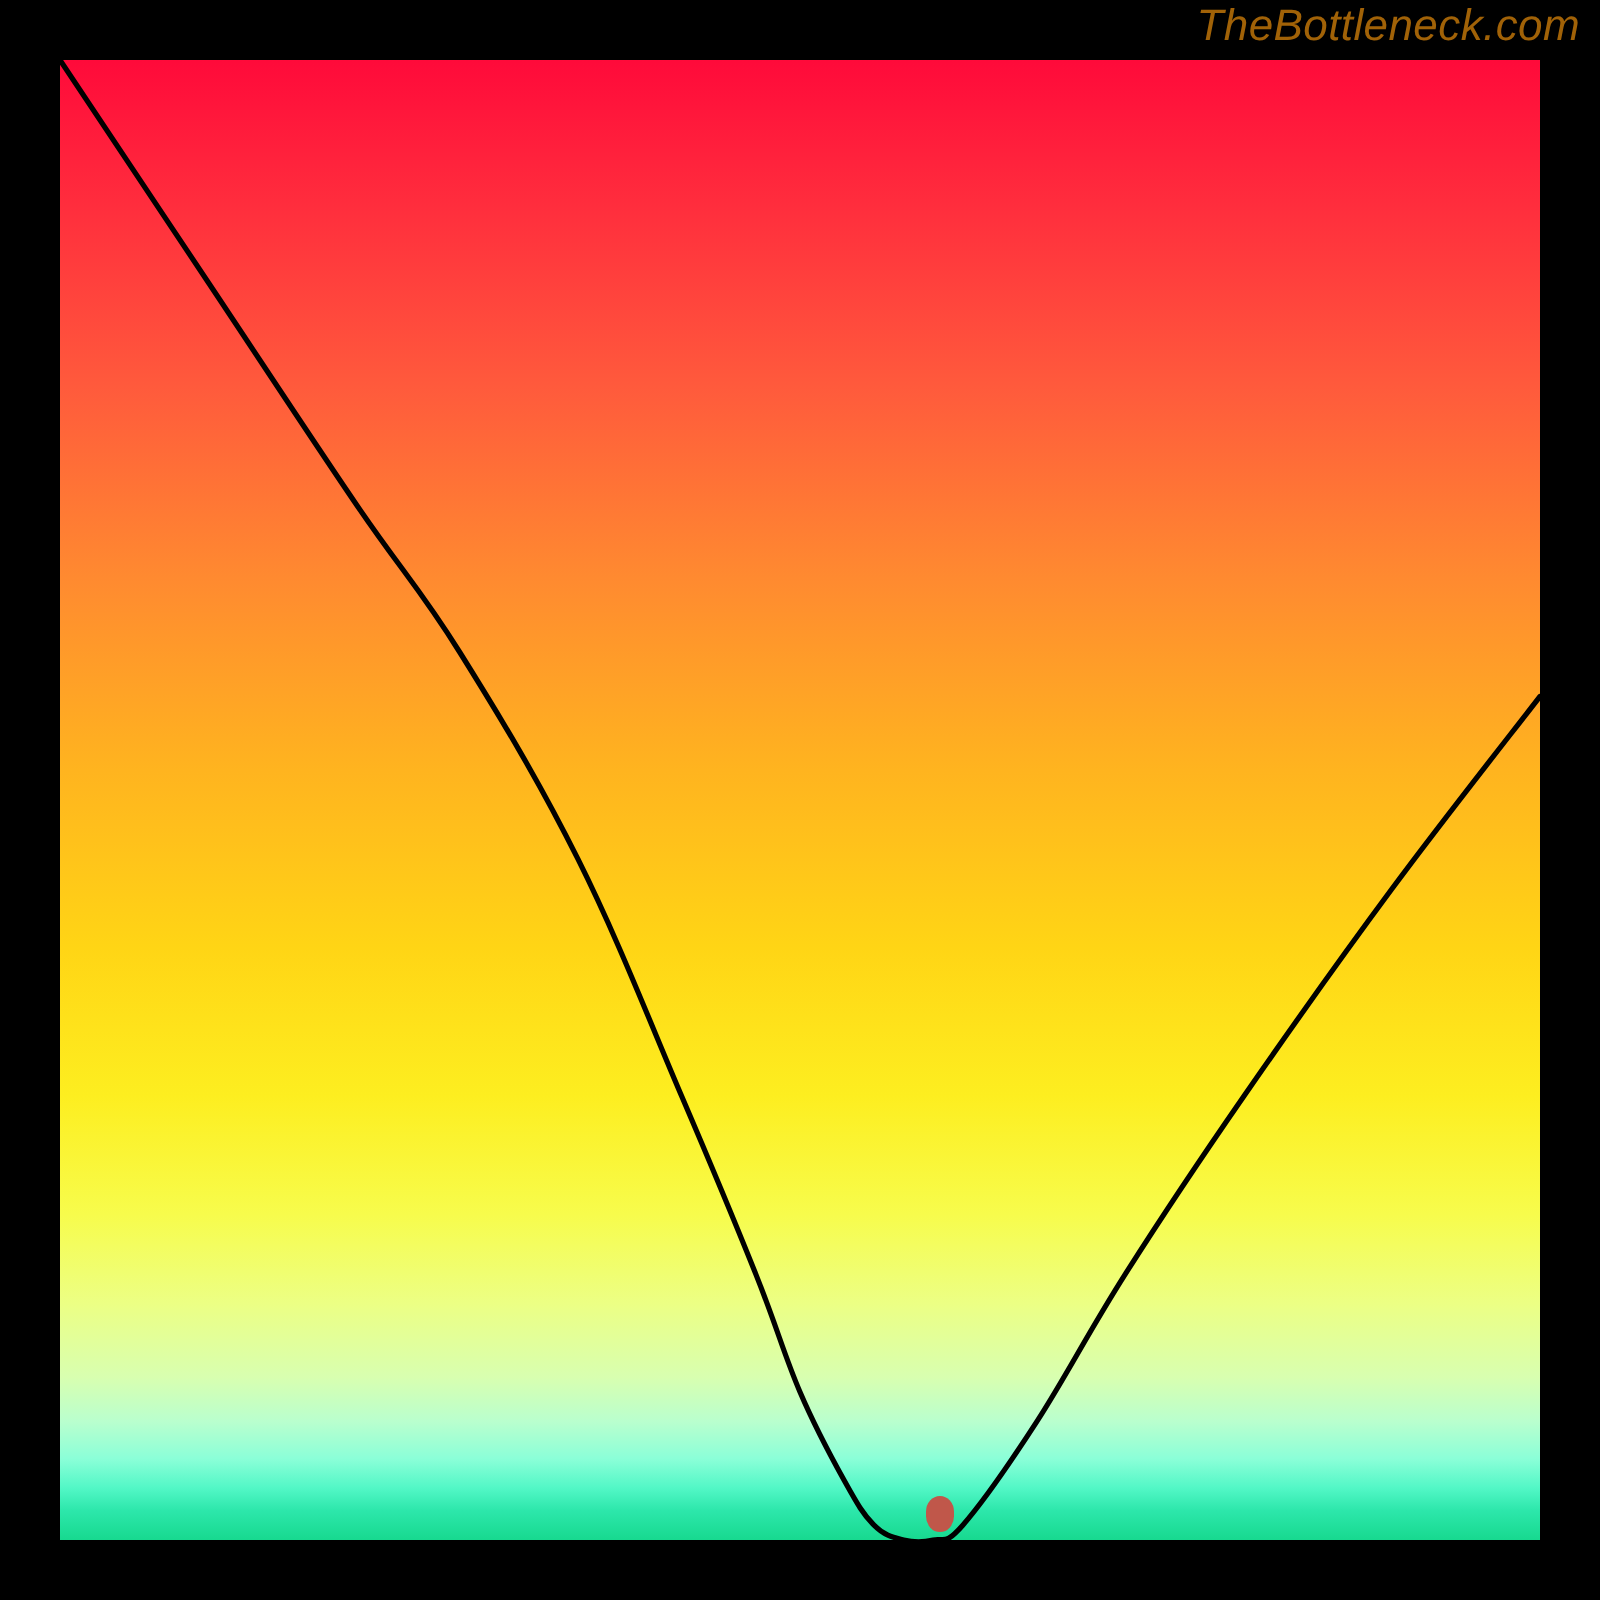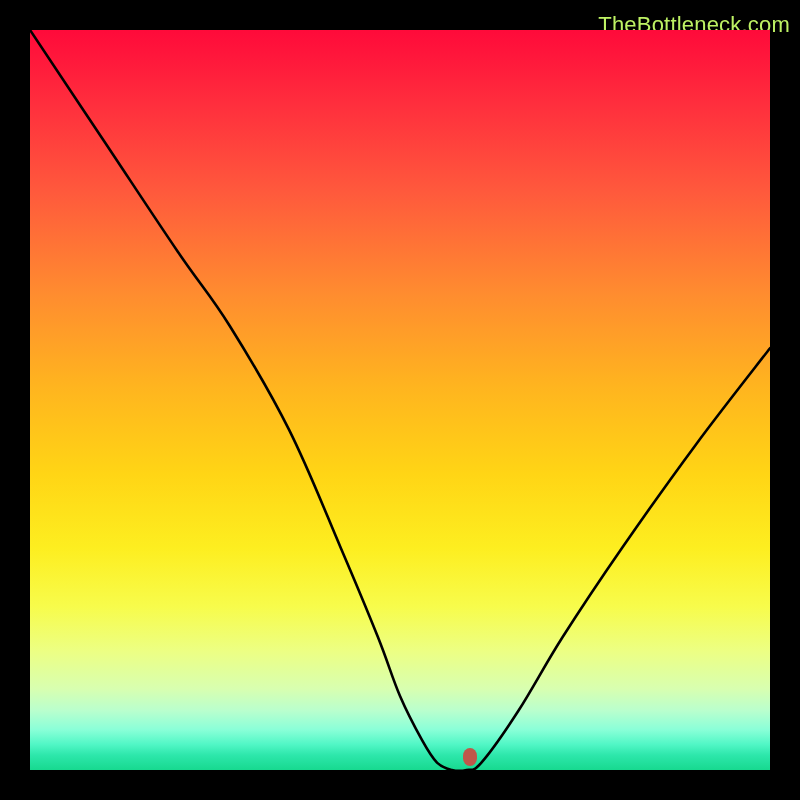--- a/index.html
+++ b/index.html
@@ -5,26 +5,27 @@
   * { margin: 0; padding: 0; box-sizing: border-box; }
   html, body { width: 800px; height: 800px; overflow: hidden; background: #000; }
   .wrap {
     position: relative;
     width: 800px;
     height: 800px;
     background: #000;
   }
   .attribution {
     position: absolute;
-    top: 12px;
+    top: 0;
     right: 10px;
     font-family: Arial, Helvetica, sans-serif;
     font-size: 22px;
-    color: #bef264;
+    color: #a16207;
     letter-spacing: 0.2px;
+    font-style: italic;
   }
   .plot-area {
     position: absolute;
     left: 30px;
     top: 30px;
     width: 740px;
     height: 740px;
     background: linear-gradient(
       to bottom,
       #ff0a3a 0%,

